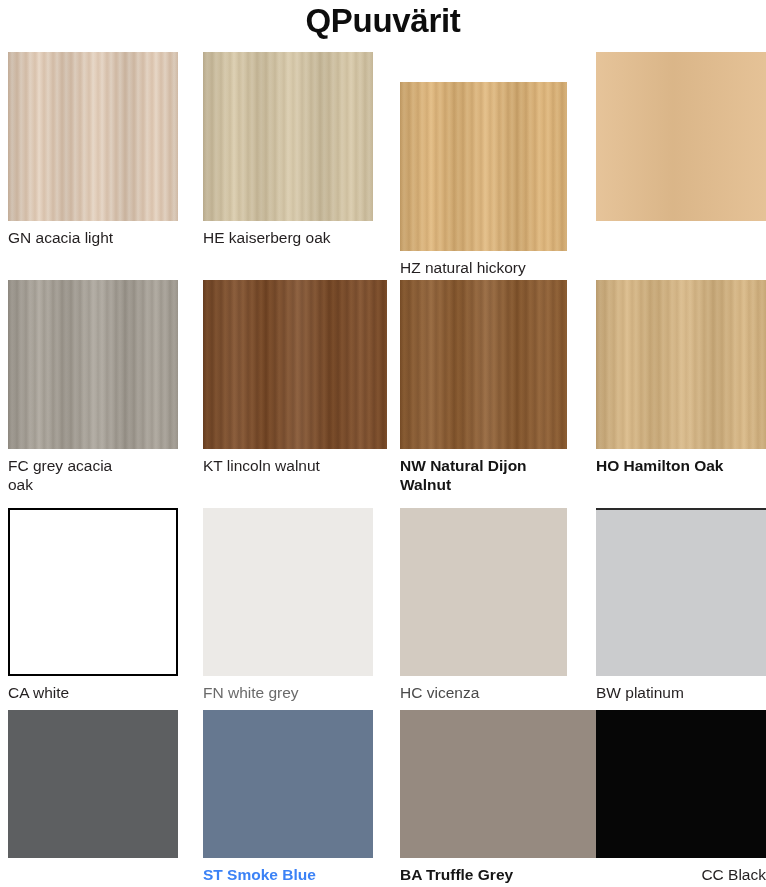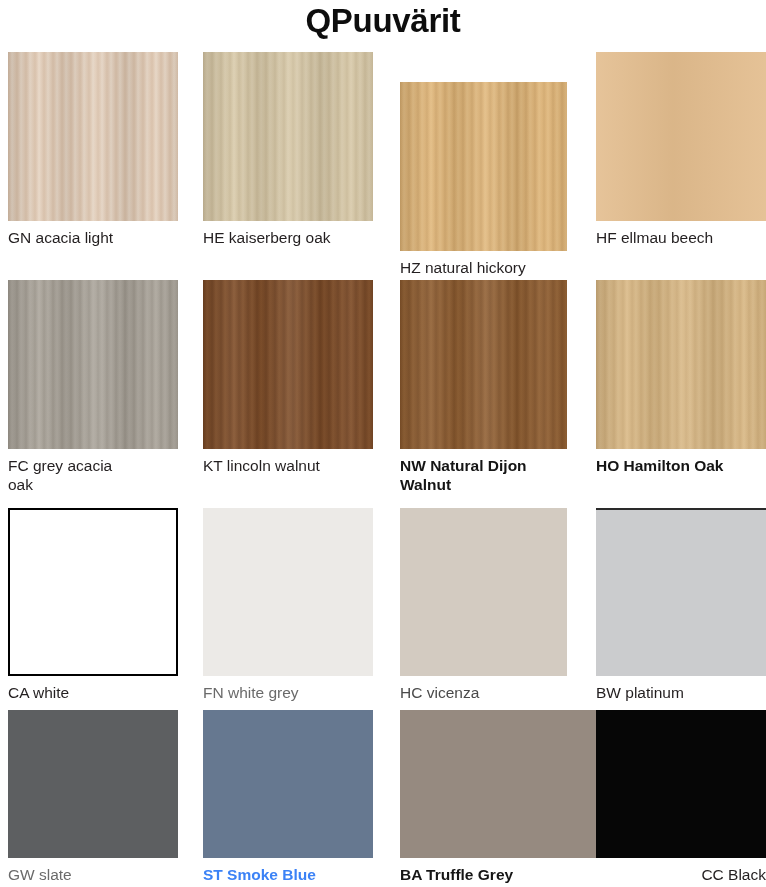--- a/index.html
+++ b/index.html
@@ -93,31 +93,30 @@
         <div class="swatch" style="height: 169px; background: rgb(220, 178, 118);">
           <div class="grain" style="background: repeating-linear-gradient(90deg, rgb(201, 159, 100) 0px, rgb(220, 178, 118) 2px, rgb(232, 196, 140) 4px, rgb(220, 178, 118) 7px, rgb(201, 159, 100) 9px); opacity: 0.55;"></div>
           <div class="grain" style="background: linear-gradient(90deg, rgba(0, 0, 0, 0.1) 0%, rgba(255, 255, 255, 0.08) 18%, rgba(0, 0, 0, 0.07) 34%, rgba(255, 255, 255, 0.1) 52%, rgba(0, 0, 0, 0.08) 70%, rgba(255, 255, 255, 0.06) 86%, rgba(0, 0, 0, 0.06) 100%);"></div>
         </div>
         <div class="label" style="color: rgb(35, 31, 32);">HZ natural hickory</div>
       </div>
       <div class="cell" style="left: 596px; top: 0px; width: 170px;">
         <div class="swatch" style="height: 169px; background: rgb(227, 189, 142);">
           <div class="grain" style="background: linear-gradient(90deg, rgba(255, 255, 255, 0.1) 0%, rgba(0, 0, 0, 0.04) 45%, rgba(255, 255, 255, 0.08) 100%);"></div>
         </div>
-        <div class="label" style="color: rgb(35, 31, 32);">HF ellmau beech</div>
       </div>
       <div class="cell" style="left: 8px; top: 228px; width: 170px;">
         <div class="swatch" style="height: 169px; background: rgb(166, 160, 150);">
           <div class="grain" style="background: repeating-linear-gradient(90deg, rgb(148, 141, 131) 0px, rgb(166, 160, 150) 2px, rgb(181, 175, 166) 4px, rgb(166, 160, 150) 7px, rgb(148, 141, 131) 9px); opacity: 0.55;"></div>
           <div class="grain" style="background: linear-gradient(90deg, rgba(0, 0, 0, 0.1) 0%, rgba(255, 255, 255, 0.08) 18%, rgba(0, 0, 0, 0.07) 34%, rgba(255, 255, 255, 0.1) 52%, rgba(0, 0, 0, 0.08) 70%, rgba(255, 255, 255, 0.06) 86%, rgba(0, 0, 0, 0.06) 100%);"></div>
         </div>
         <div class="label" style="color: rgb(35, 31, 32);">FC grey acacia
 oak</div>
       </div>
-      <div class="cell" style="left: 203px; top: 228px; width: 170px;">
+      <div class="cell" style="left: 203px; top: 228px; width: 184px;">
         <div class="swatch" style="height: 169px; background: rgb(122, 74, 39);">
           <div class="grain" style="background: repeating-linear-gradient(90deg, rgb(106, 62, 31) 0px, rgb(122, 74, 39) 2px, rgb(140, 90, 51) 4px, rgb(122, 74, 39) 7px, rgb(106, 62, 31) 9px); opacity: 0.55;"></div>
           <div class="grain" style="background: linear-gradient(90deg, rgba(0, 0, 0, 0.1) 0%, rgba(255, 255, 255, 0.08) 18%, rgba(0, 0, 0, 0.07) 34%, rgba(255, 255, 255, 0.1) 52%, rgba(0, 0, 0, 0.08) 70%, rgba(255, 255, 255, 0.06) 86%, rgba(0, 0, 0, 0.06) 100%);"></div>
         </div>
         <div class="label" style="color: rgb(35, 31, 32);">KT lincoln walnut</div>
       </div>
       <div class="cell" style="left: 400px; top: 228px; width: 167px;">
         <div class="swatch" style="height: 169px; background: rgb(138, 90, 47);">
           <div class="grain" style="background: repeating-linear-gradient(90deg, rgb(122, 77, 38) 0px, rgb(138, 90, 47) 2px, rgb(155, 106, 60) 4px, rgb(138, 90, 47) 7px, rgb(122, 77, 38) 9px); opacity: 0.55;"></div>
           <div class="grain" style="background: linear-gradient(90deg, rgba(0, 0, 0, 0.1) 0%, rgba(255, 255, 255, 0.08) 18%, rgba(0, 0, 0, 0.07) 34%, rgba(255, 255, 255, 0.1) 52%, rgba(0, 0, 0, 0.08) 70%, rgba(255, 255, 255, 0.06) 86%, rgba(0, 0, 0, 0.06) 100%);"></div>
@@ -143,21 +142,20 @@
       <div class="cell" style="left: 400px; top: 456px; width: 167px;">
         <div class="swatch" style="height: 168px; background: rgb(211, 203, 193);"></div>
         <div class="label" style="color: rgb(74, 74, 74);">HC vicenza</div>
       </div>
       <div class="cell" style="left: 596px; top: 456px; width: 170px;">
         <div class="swatch" style="height: 168px; background: rgb(203, 204, 206); border-top: 2px solid rgb(42, 42, 42);"></div>
         <div class="label" style="color: rgb(35, 31, 32);">BW platinum</div>
       </div>
       <div class="cell" style="left: 8px; top: 658px; width: 170px;">
         <div class="swatch" style="height: 148px; background: rgb(93, 95, 97);"></div>
-        <div class="label" style="color: rgb(106, 106, 106);">GW slate</div>
       </div>
       <div class="cell" style="left: 203px; top: 658px; width: 170px;">
         <div class="swatch" style="height: 148px; background: rgb(102, 120, 144);"></div>
         <div class="label bold" style="color: #3b82f6;">ST Smoke Blue</div>
       </div>
       <div class="cell" style="left: 400px; top: 658px; width: 197px;">
         <div class="swatch" style="height: 148px; background: rgb(150, 138, 128);"></div>
         <div class="label bold" style="color: rgb(21, 21, 21);">BA Truffle Grey</div>
       </div>
       <div class="cell" style="left: 596px; top: 658px; width: 170px; text-align: right;">

